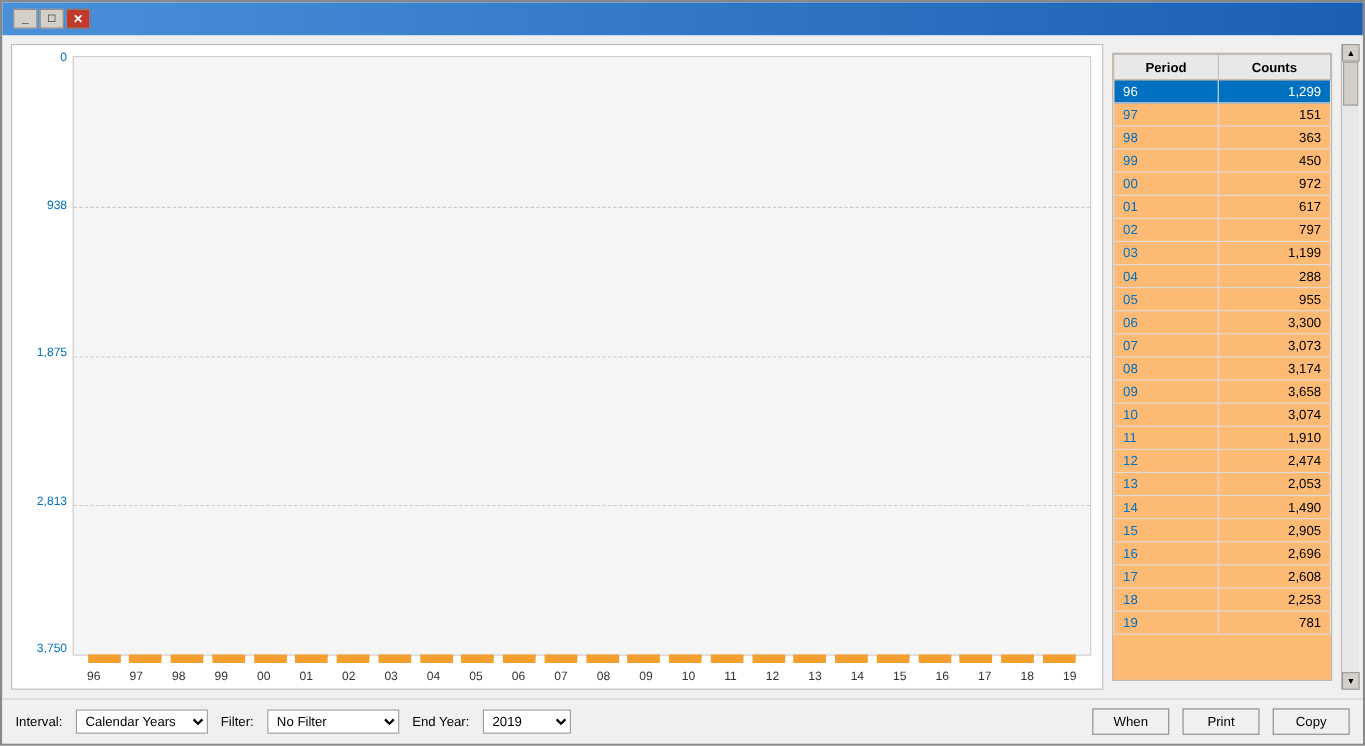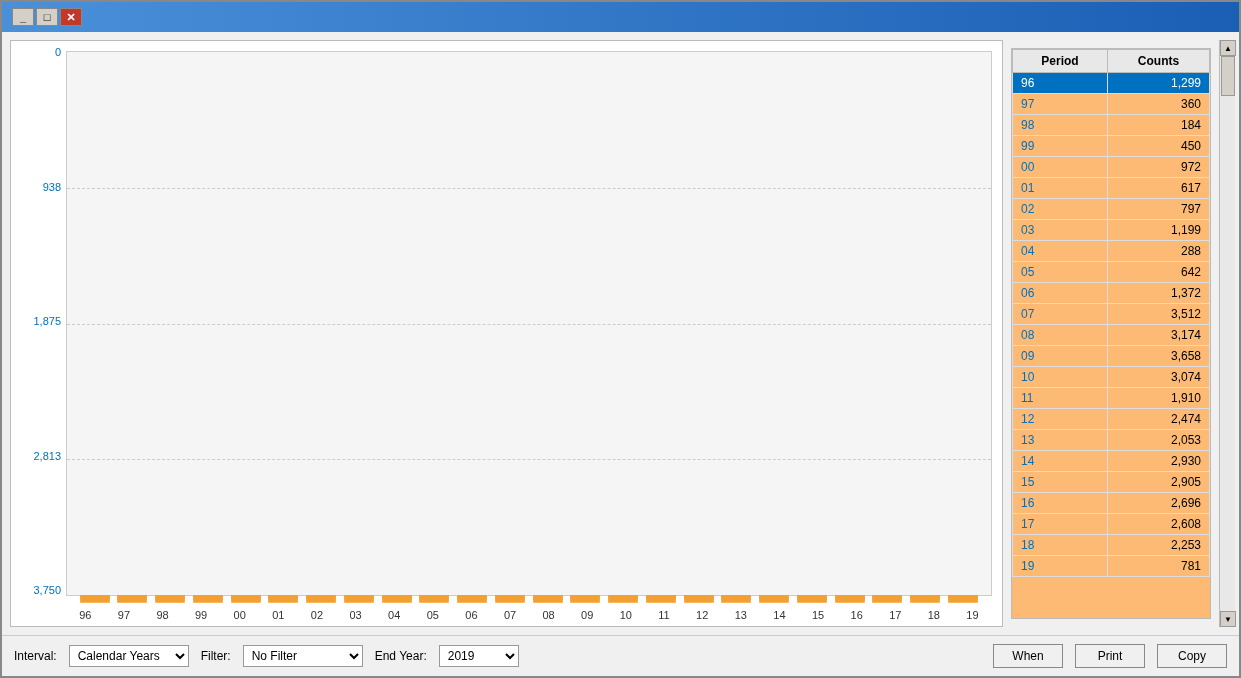--- a/index.html
+++ b/index.html
@@ -523,25 +523,25 @@
               <th>Counts</th>
             </tr>
           </thead>
           <tbody id="table-body">
           <tr class="selected">
                 <td>96</td>
                 <td>1,299</td>
               </tr>
               <tr>
                 <td>97</td>
-                <td>360</td>
+                <td>151</td>
               </tr>
               <tr>
                 <td>98</td>
-                <td>184</td>
+                <td>363</td>
               </tr>
               <tr>
                 <td>99</td>
                 <td>450</td>
               </tr>
               <tr>
                 <td>00</td>
                 <td>972</td>
               </tr>
               <tr>
@@ -555,29 +555,29 @@
               <tr>
                 <td>03</td>
                 <td>1,199</td>
               </tr>
               <tr>
                 <td>04</td>
                 <td>288</td>
               </tr>
               <tr>
                 <td>05</td>
-                <td>642</td>
+                <td>955</td>
               </tr>
               <tr>
                 <td>06</td>
-                <td>1,372</td>
+                <td>3,300</td>
               </tr>
               <tr>
                 <td>07</td>
-                <td>3,512</td>
+                <td>3,073</td>
               </tr>
               <tr>
                 <td>08</td>
                 <td>3,174</td>
               </tr>
               <tr>
                 <td>09</td>
                 <td>3,658</td>
               </tr>
               <tr>
@@ -591,21 +591,21 @@
               <tr>
                 <td>12</td>
                 <td>2,474</td>
               </tr>
               <tr>
                 <td>13</td>
                 <td>2,053</td>
               </tr>
               <tr>
                 <td>14</td>
-                <td>2,930</td>
+                <td>1,490</td>
               </tr>
               <tr>
                 <td>15</td>
                 <td>2,905</td>
               </tr>
               <tr>
                 <td>16</td>
                 <td>2,696</td>
               </tr>
               <tr>

